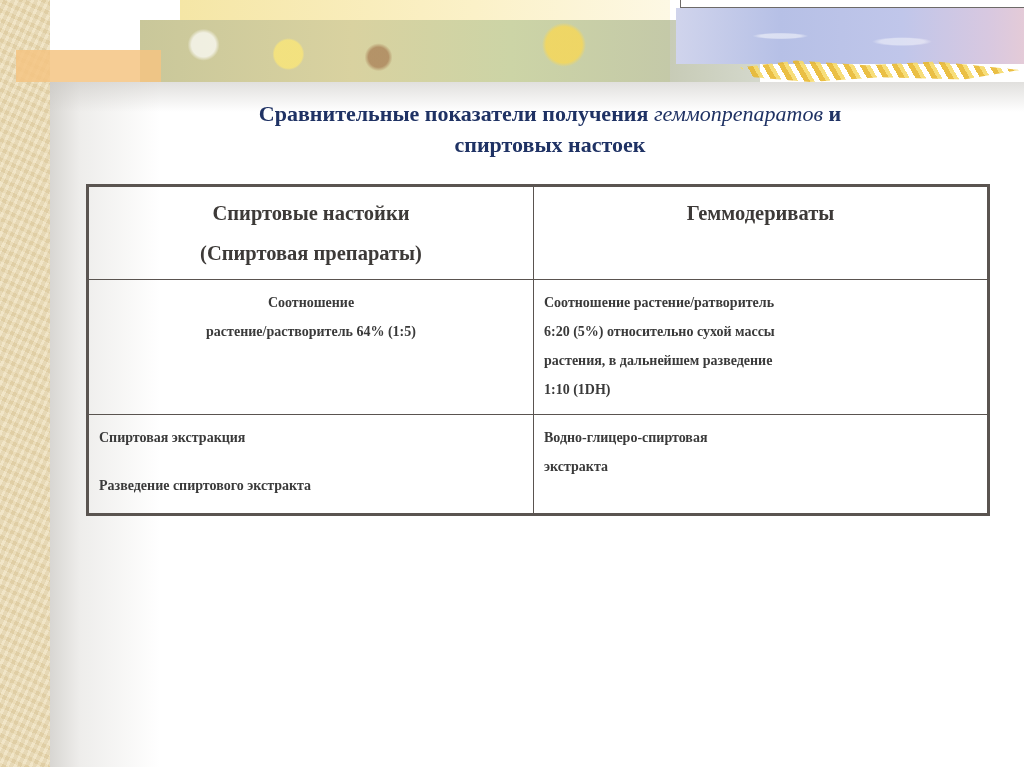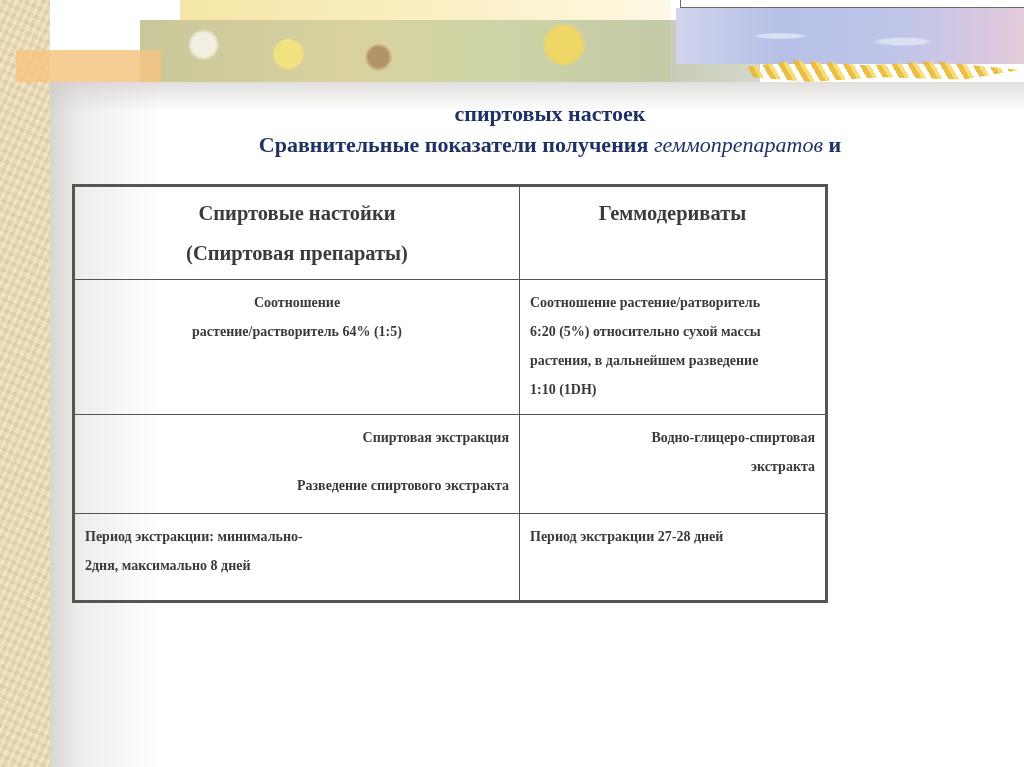--- a/index.html
+++ b/index.html
@@ -107,22 +107,22 @@
       color: #1f3264;
     }
     .title em {
       font-weight: normal;
       font-style: italic;
     }
 
     
     .table-wrap {
       position: absolute;
-      left: 72px; top: 184px;
-      width: 756px;
+      left: 86px; top: 184px;
+      width: 904px;
     }
     table {
       width: 100%;
       border-collapse: collapse;
       border: 3px solid #5a5450;
       font-family: "Liberation Serif", "DejaVu Serif", serif;
       color: #3a3a3a;
     }
     td, th {
       border: 1px solid #5a5450;
@@ -135,21 +135,21 @@
     td.c1, th.c1 { width: 424px; }
     th {
       font-size: 20.5px;
       line-height: 40px;
       text-align: center;
       color: #3d3a38;
       height: 76px;
       padding-top: 6px;
     }
     .row-1 td { height: 120px; }
-    .row-2 td { height: 84px; text-align: right; }
+    .row-2 td { height: 84px; }
     .row-3 td { height: 72px; }
     .row-4 td { height: 78px; }
     .centered { text-align: center; }
     .line { display: block; }
     .gap { margin-top: 19px; }
   </style>
 </head>
 <body>
 
 <div class="left-strip"></div>
@@ -158,24 +158,24 @@
 
 <div class="banner-yellow"></div>
 <div class="banner-grey-corner"></div>
 <div class="banner-green"></div>
 <div class="banner-orange"></div>
 <div class="banner-blue"></div>
 <div class="banner-white-box"></div>
 <div class="banner-wheat"></div>
 
 <div class="title">
-  <span class="line">спиртовых настоек</span>
   <span class="line">
     <span>Сравнительные показатели получения </span><em>геммопрепаратов</em><span> и</span>
   </span>
+  <span class="line">спиртовых настоек</span>
 </div>
 
 <div class="table-wrap">
   <table>
     <tbody>
         <tr>
       <th class="c1">
         <span class="line">Спиртовые настойки</span>
         <span class="line">(Спиртовая препараты)</span>
       </th>
@@ -198,24 +198,15 @@
     <tr class="row-2">
       <td class="c1">
         <span class="line">Спиртовая экстракция</span>
         <span class="line gap">Разведение спиртового экстракта</span>
       </td>
       <td>
         <span class="line">Водно-глицеро-спиртовая</span>
         <span class="line">экстракта</span>
       </td>
     </tr>
-    <tr class="row-3">
-      <td class="c1">
-        <span class="line">Период экстракции: минимально-</span>
-        <span class="line">2дня, максимально 8 дней</span>
-      </td>
-      <td>
-        <span class="line">Период экстракции 27-28 дней</span>
-      </td>
-    </tr>
   </tbody>
     </table>
 </div>
 
 </body></html>

